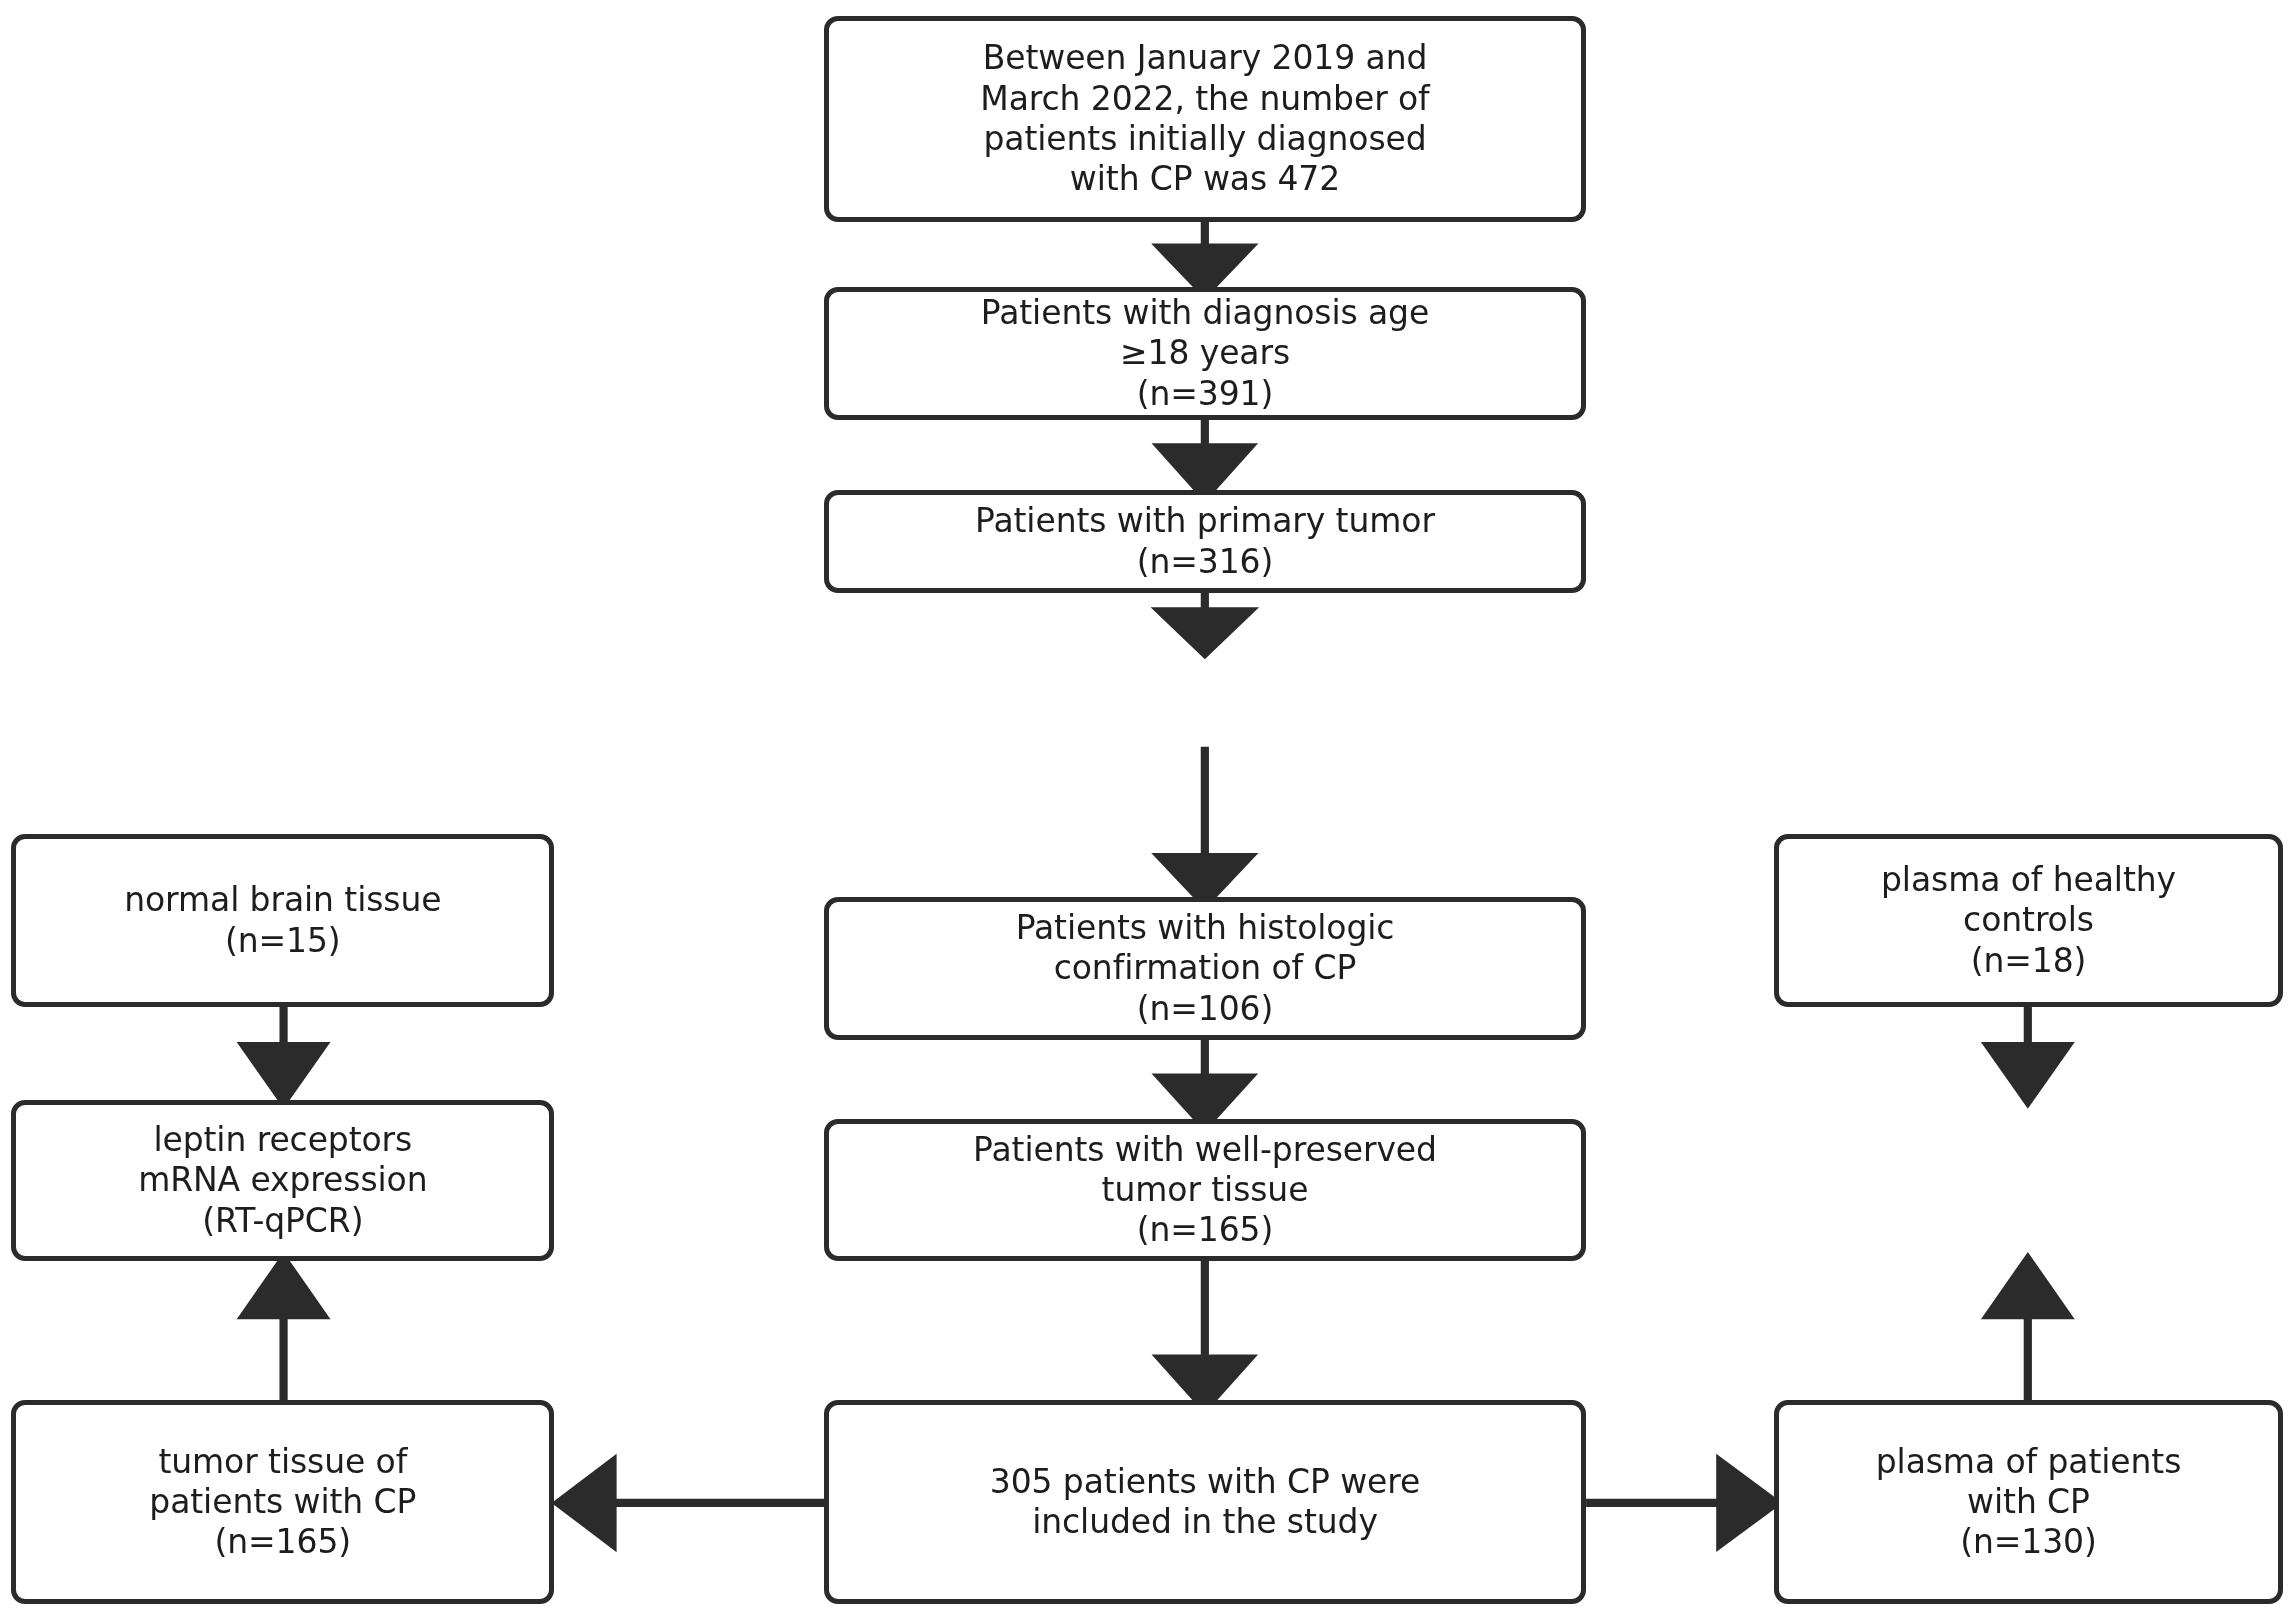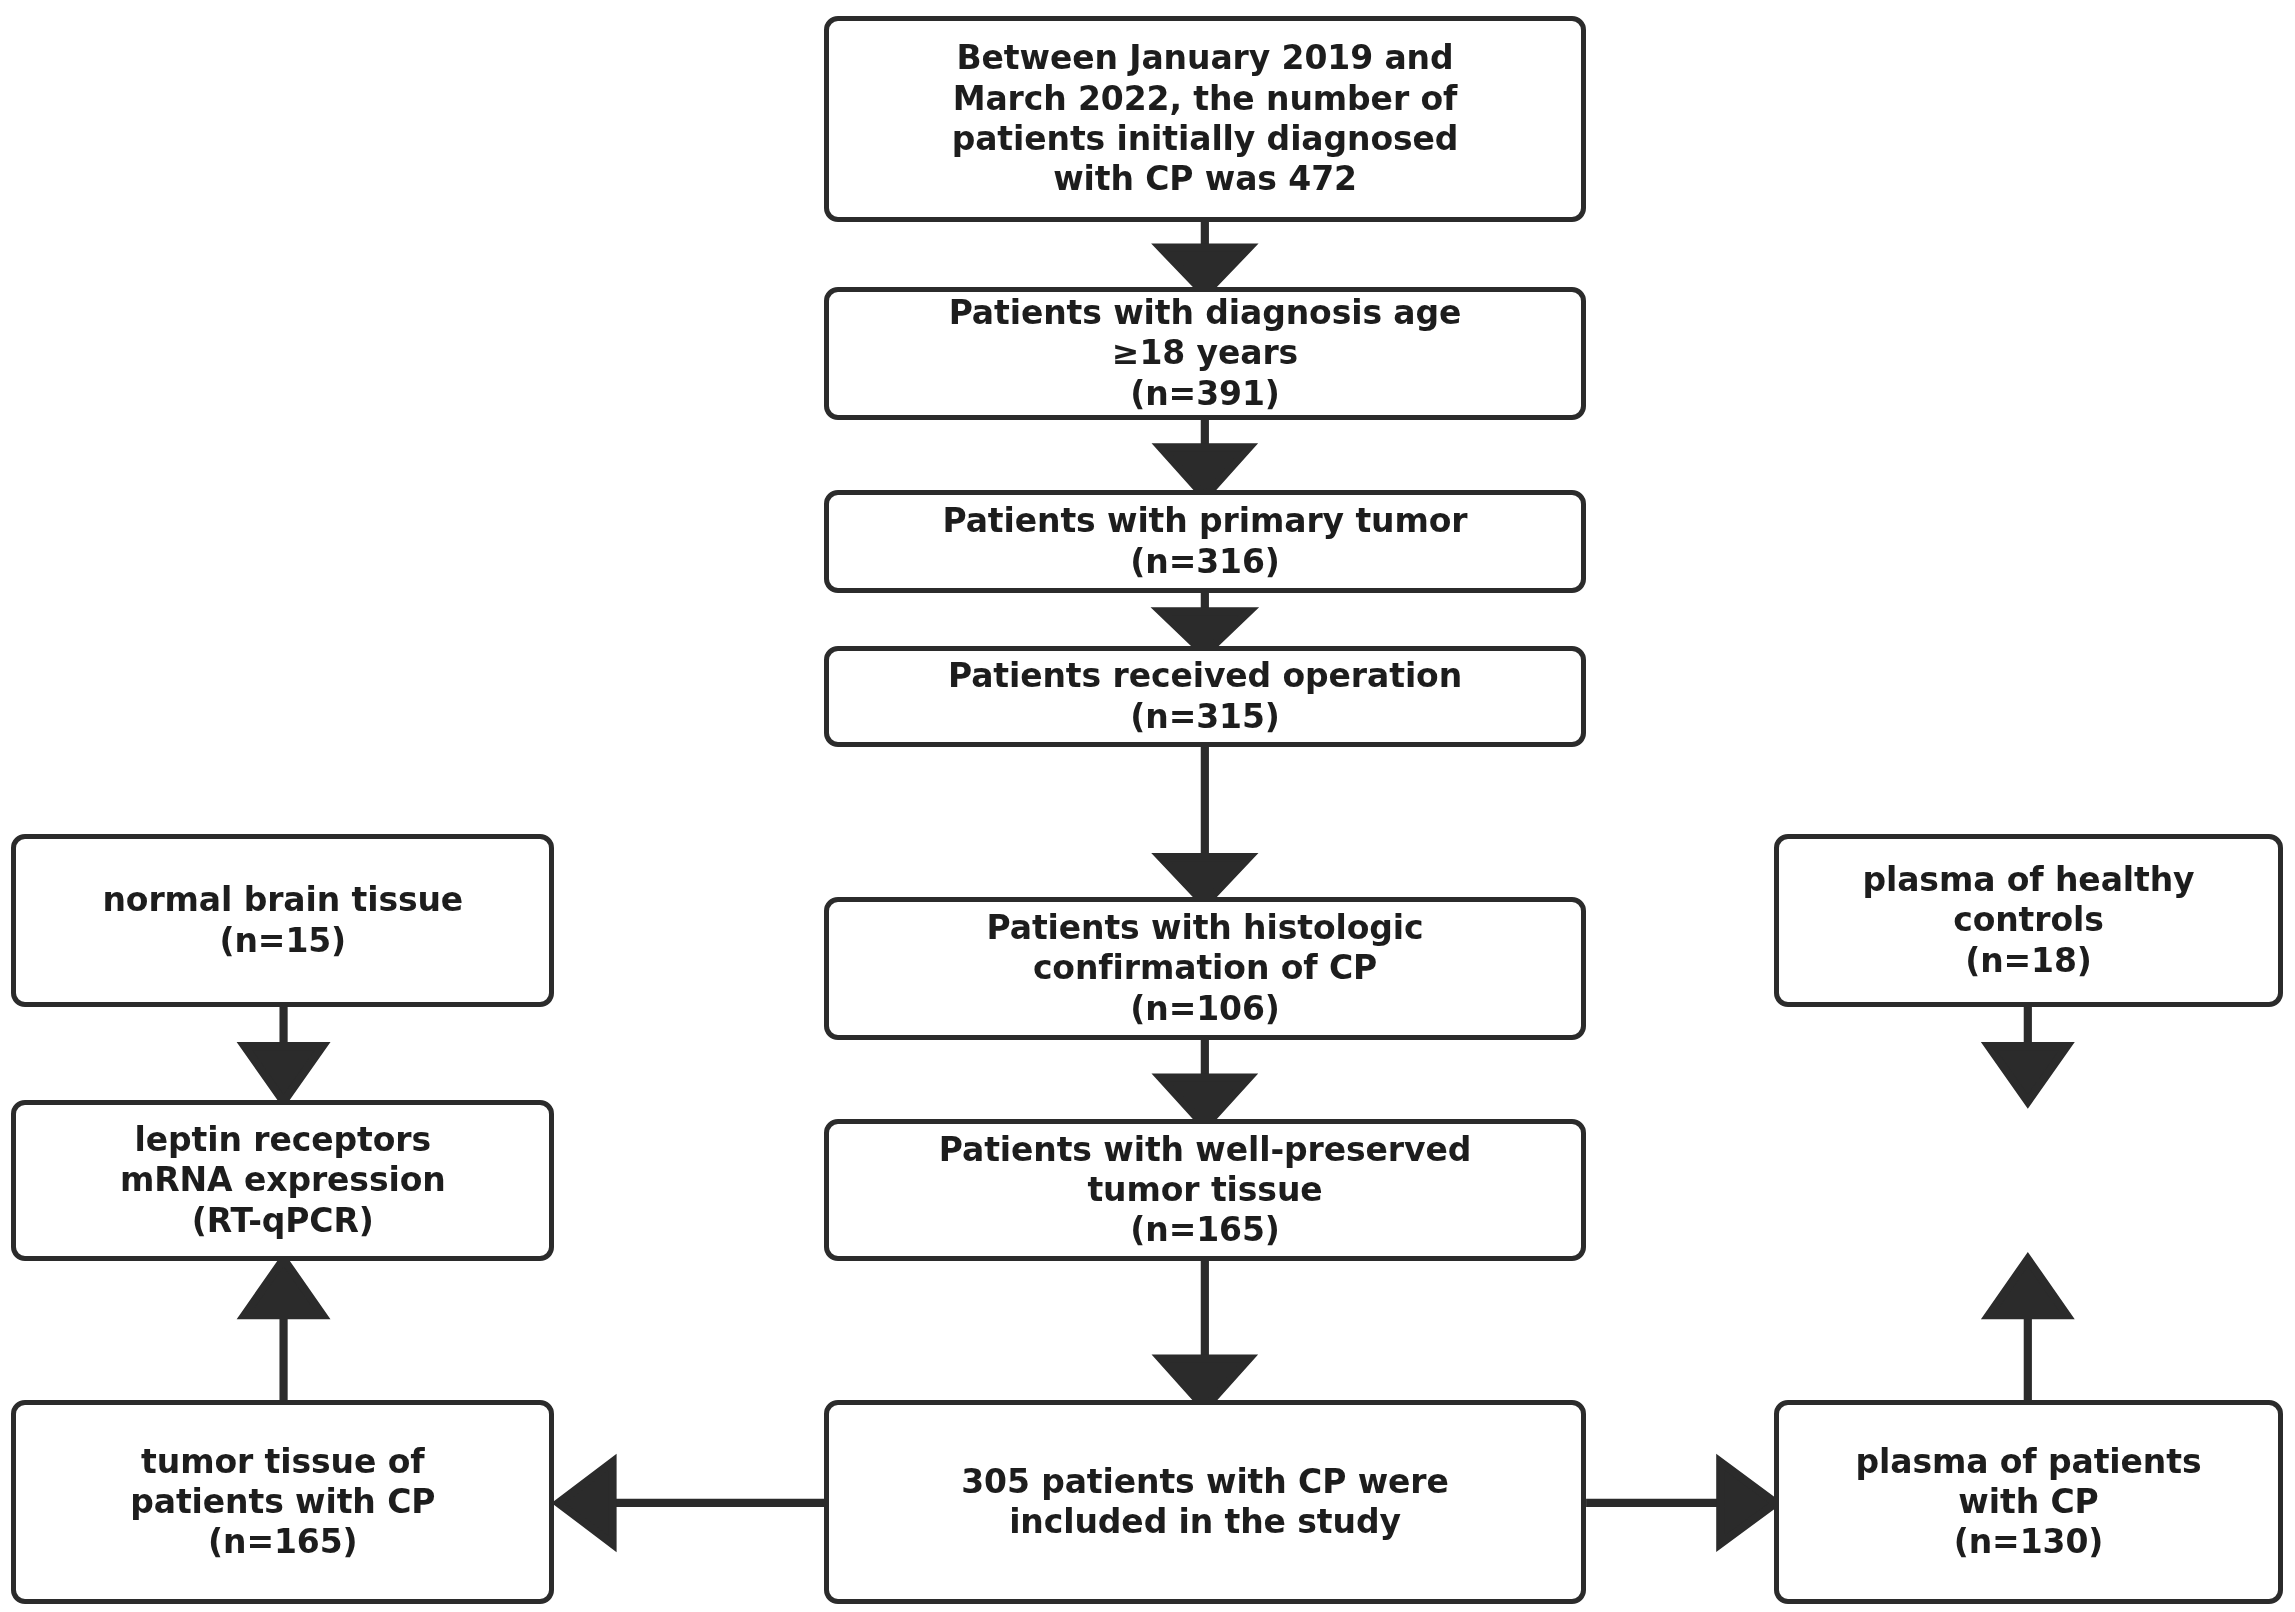--- a/index.html
+++ b/index.html
@@ -25,21 +25,20 @@
     display: flex;
     align-items: center;
     justify-content: center;
     text-align: center;
     color: #1d1d1d;
     font-size: 33px;
     line-height: 1.22;
     letter-spacing: -0.1px;
     padding: 3.8px 8.8px;
     z-index: 2;
-    font-weight: bold;
   }
   .node .txt {
     display: block;
     white-space: pre-line;
   }
   .edge-layer {
     position: absolute;
     left: 0;
     top: 0;
     width: 2295px;
@@ -126,24 +125,20 @@
     <span class="txt">Patients with diagnosis age
 ≥18 years
 (n=391)</span>
   </div>
 
   <div class="node" style="left:824px; top:490px; width:762px; height:103px;">
     <span class="txt">Patients with primary tumor
 (n=316)</span>
   </div>
 
-  <div class="node" style="left:824px; top:646px; width:762px; height:101px;">
-    <span class="txt">Patients received operation
-(n=315)</span>
-  </div>
 
   <div class="node" style="left:824px; top:897px; width:762px; height:143px;">
     <span class="txt">Patients with histologic
 confirmation of CP
 (n=106)</span>
   </div>
 
   <div class="node" style="left:824px; top:1119px; width:762px; height:142px;">
     <span class="txt">Patients with well-preserved
 tumor tissue

